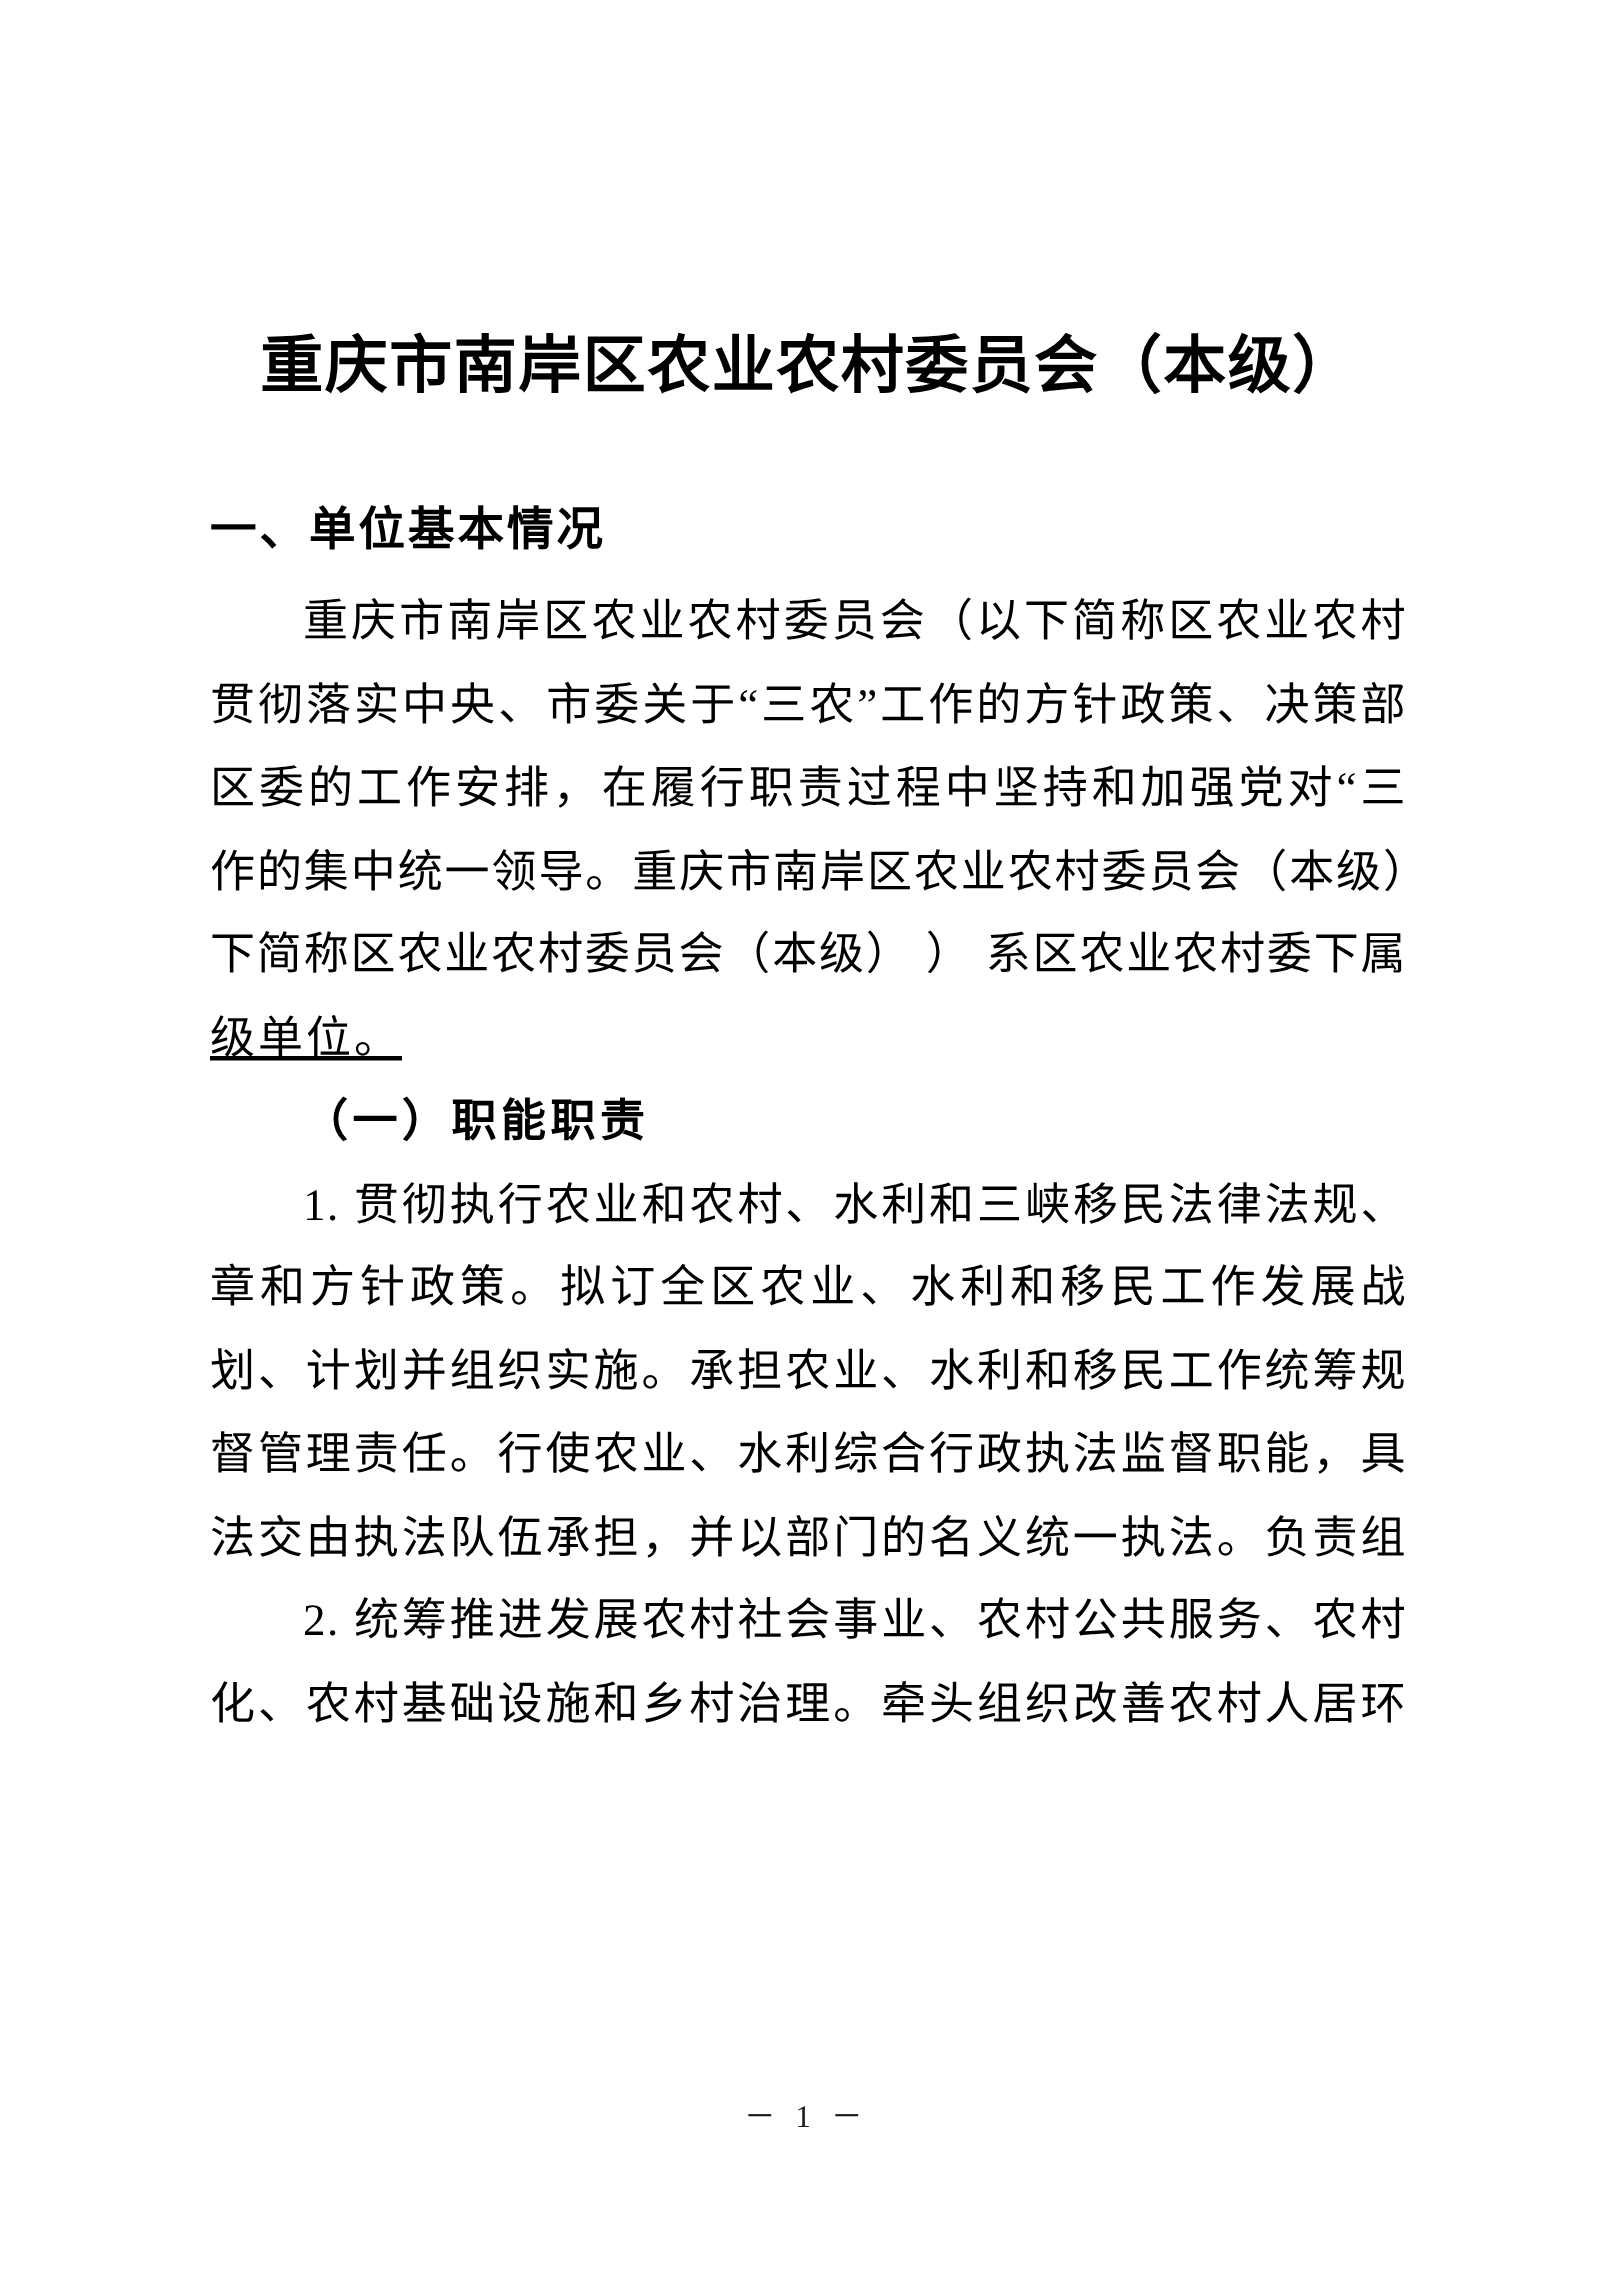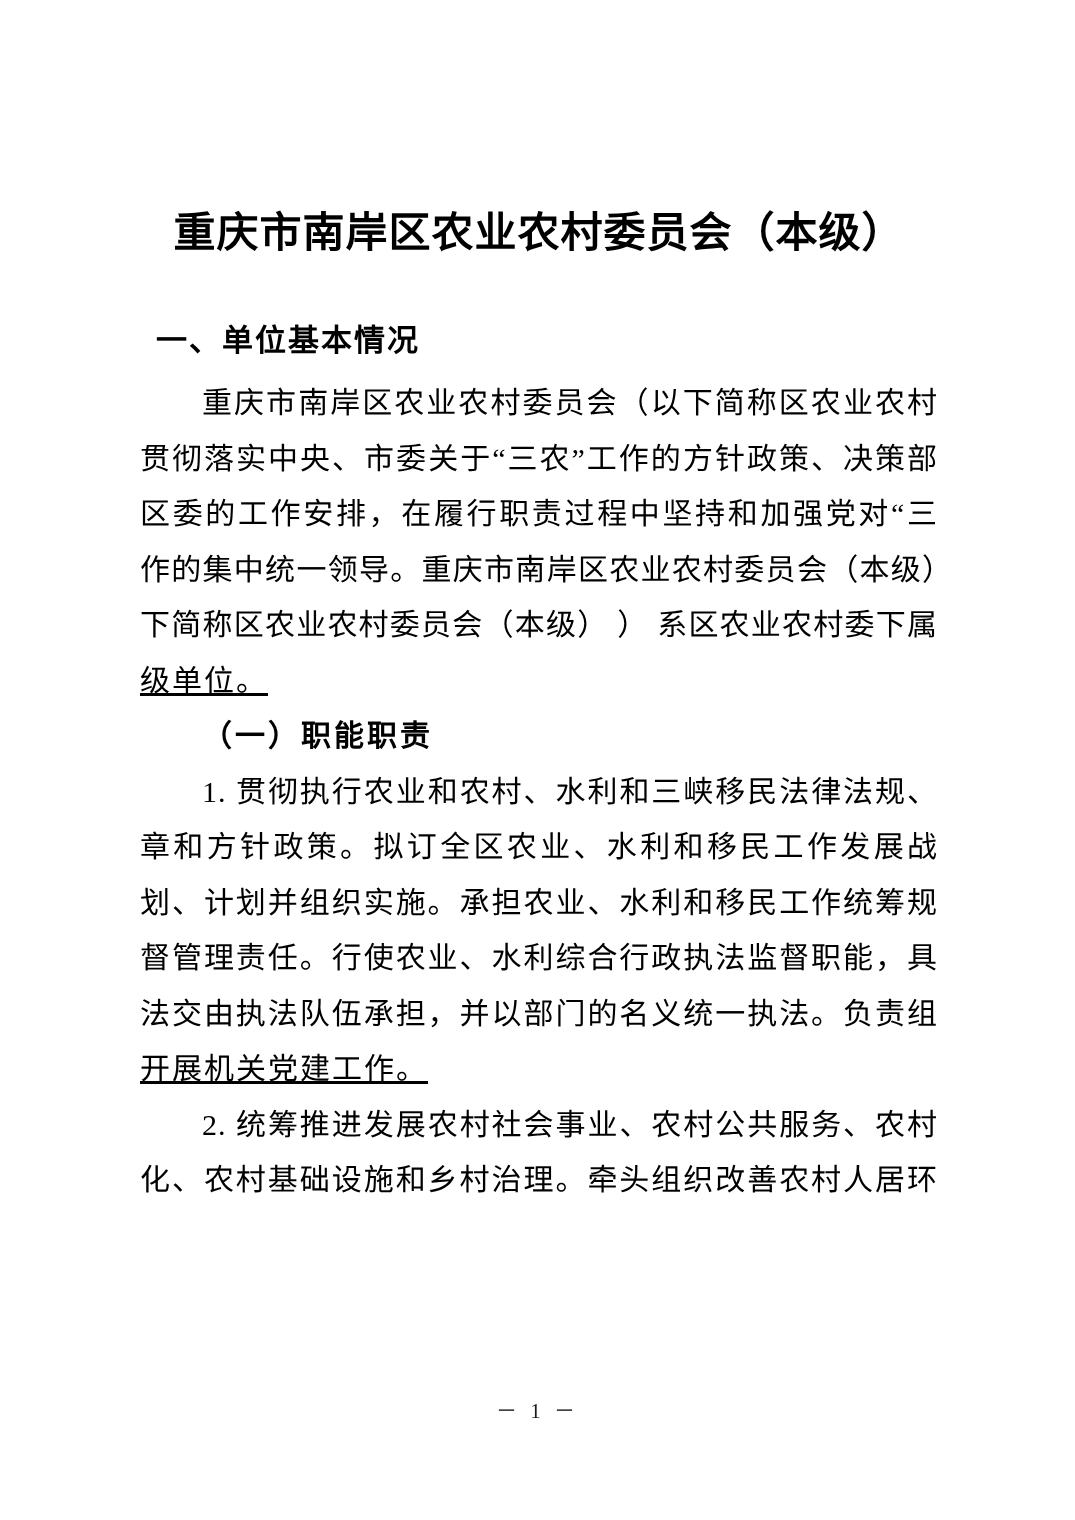--- a/index.html
+++ b/index.html
@@ -9,37 +9,37 @@
     height: 1520px;
     margin: 0 auto;
     background: #ffffff;
     color: #000000;
     overflow: hidden;
     font-family: "Liberation Serif", "DejaVu Serif", serif;
   }
   .content {
     position: absolute;
     left: 140px;
-    top: 196px;
+    top: 208px;
     width: 798px;
   }
   .doc-title {
     text-align: center;
     font-weight: bold;
     margin: 0;
     padding-top: 2px;
   }
   .doc-title .t-line {
     font-size: 42px;
     line-height: 71px;
     letter-spacing: 1px;
     white-space: nowrap;
   }
   .section-heading {
-    margin: 50px 0 0 16px;
+    margin: 50px 0 0 0;
     font-family: "Liberation Sans", "DejaVu Sans", sans-serif;
     font-weight: 700;
     font-size: 31px;
     line-height: 44px;
     letter-spacing: 2px;
   }
   .para { margin-top: 12px; }
   .ln {
     font-size: 30px;
     line-height: 55.5px;
@@ -93,21 +93,20 @@
     </div>
 
     <div class="ln first sub-heading">（一）职能职责</div>
 
     <div class="para" style="margin-top:0">
       <div class="ln first fill">1. 贯彻执行农业和农村、水利和三峡移民法律法规、规</div>
       <div class="ln fill">章和方针政策。拟订全区农业、水利和移民工作发展战略、规</div>
       <div class="ln fill">划、计划并组织实施。承担农业、水利和移民工作统筹规划和监</div>
       <div class="ln fill">督管理责任。行使农业、水利综合行政执法监督职能，具体执</div>
       <div class="ln fill">法交由执法队伍承担，并以部门的名义统一执法。负责组织</div>
-      <div class="ln last">开展机关党建工作。</div>
     </div>
 
     <div class="para" style="margin-top:0">
       <div class="ln first fill">2. 统筹推进发展农村社会事业、农村公共服务、农村文</div>
       <div class="ln fill">化、农村基础设施和乡村治理。牵头组织改善农村人居环境。</div>
     </div>
 
   </div>
 
   <div class="footer">－ 1 －</div>

